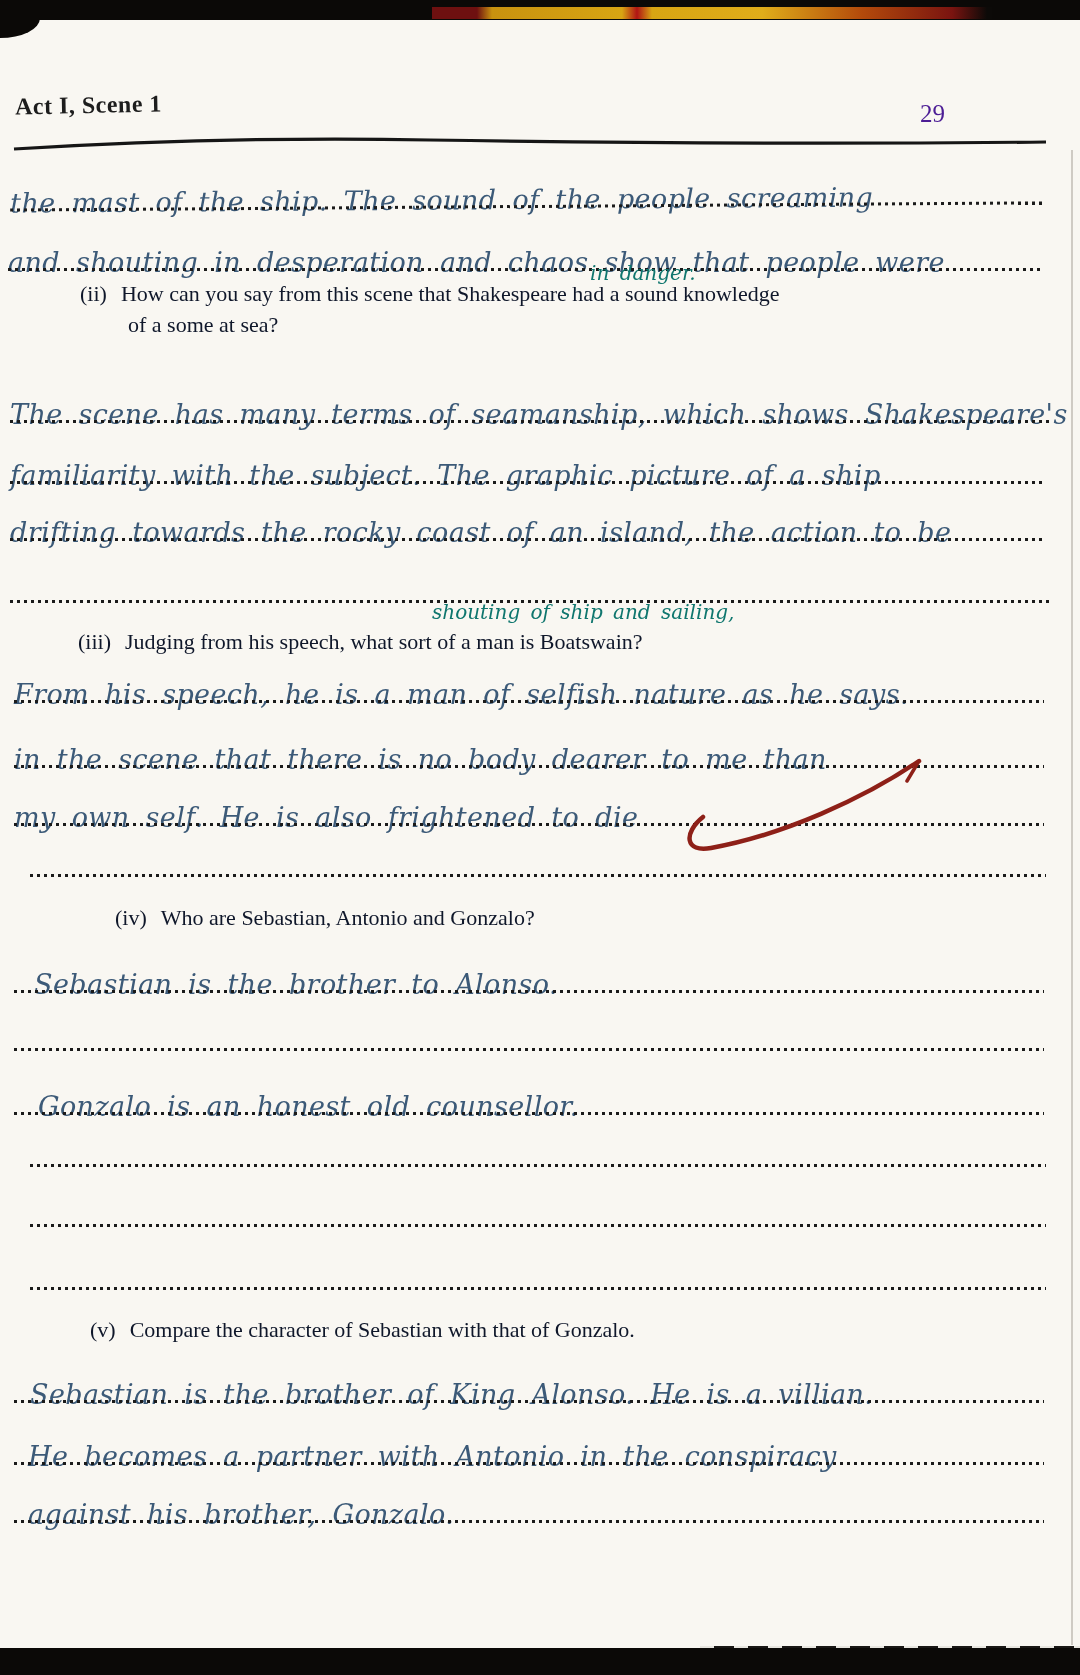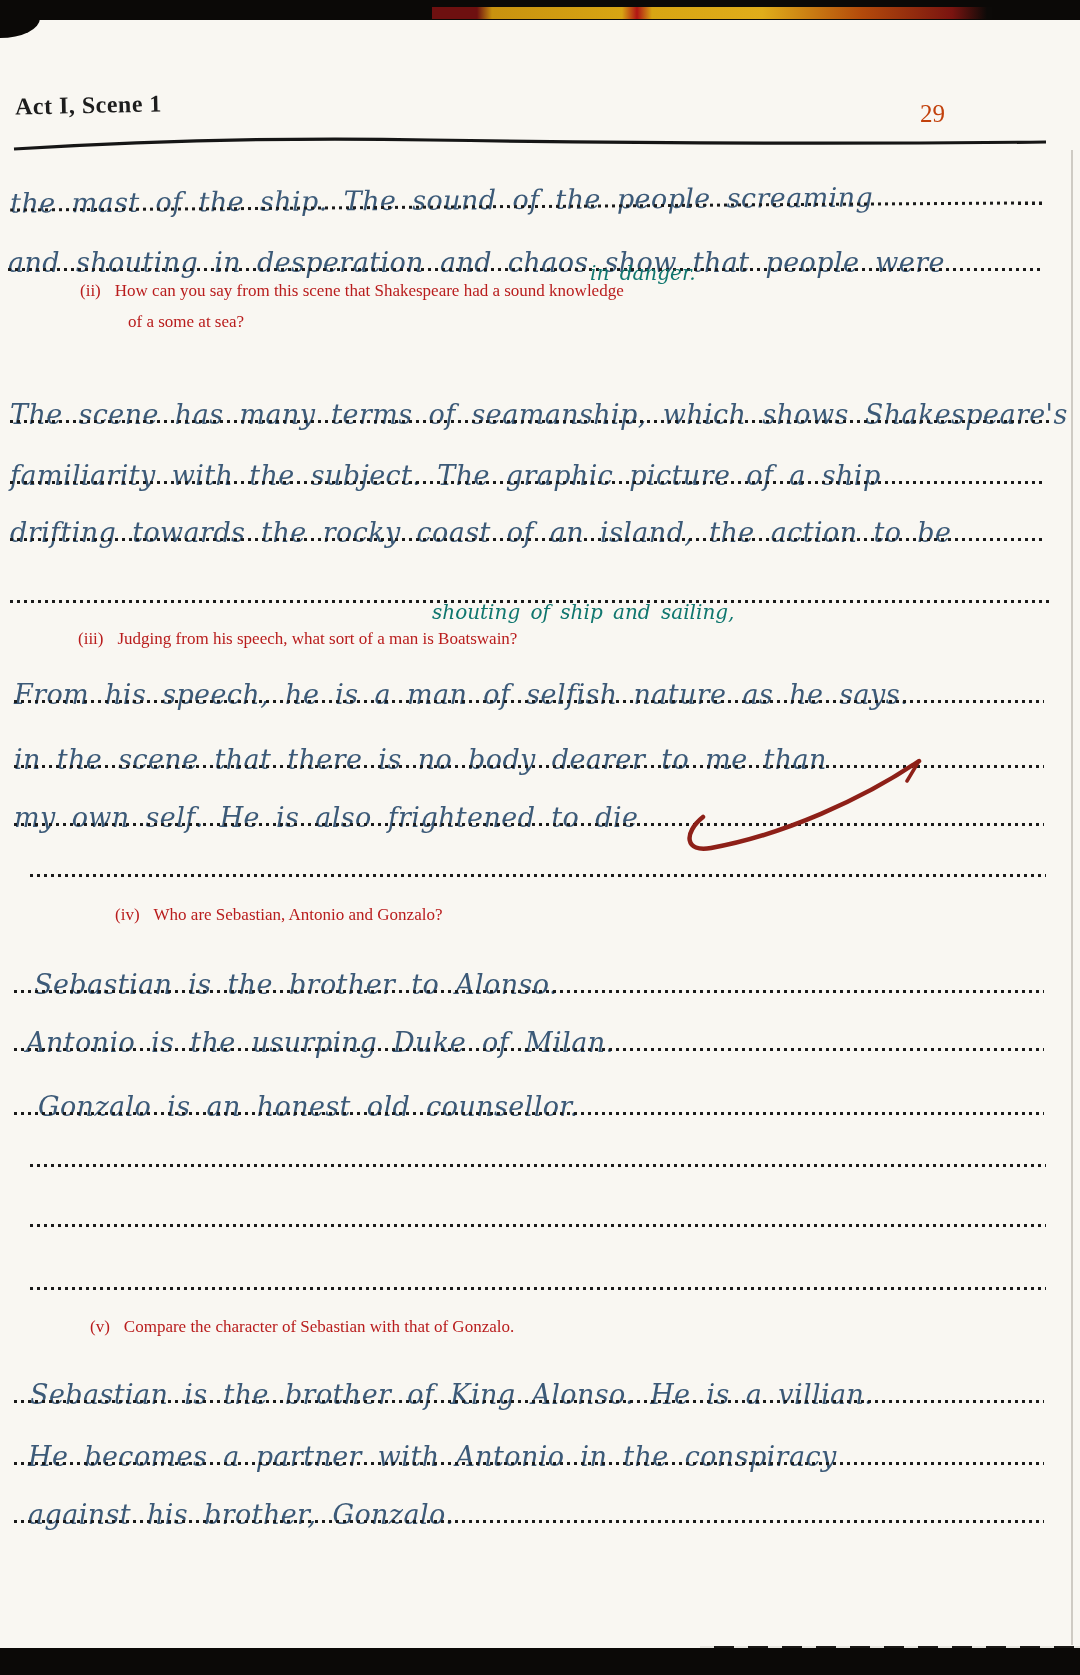--- a/index.html
+++ b/index.html
@@ -14,23 +14,23 @@
   .top-edge-strip{left:432px;top:7px;width:560px;height:12px;
     background:linear-gradient(90deg,#6e1010 0px,#6e1010 45px,#c8920f 60px,#d8a513 190px,#b01414 205px,#d8a513 220px,#e0ad1a 330px,#b34a0b 430px,#7a1410 520px,#0c0a08 555px);}
   .top-edge-left{left:0;top:18px;width:40px;height:20px;background:#0b0907;border-radius:0 0 100% 0;}
   .bottom-edge{left:0;top:1648px;width:1080px;height:27px;background:#0b0907;}
   .bottom-dashes{left:700px;top:1646px;width:380px;height:9px;
     background:repeating-linear-gradient(90deg,#e8e6e0 0 14px,#1a1816 14px 34px);}
   .page-edge-line{left:1071px;top:150px;width:2px;height:1495px;background:#cfcbc4;}
   
   .hdr-title{left:15px;top:92px;font-size:24px;font-weight:bold;color:#1d1d1d;
     letter-spacing:.5px;transform:rotate(-1.2deg);}
-  .hdr-num{left:920px;top:100px;font-size:25px;color:#c2410c;}
+  .hdr-num{left:920px;top:100px;font-size:25px;color:#4c1d95;}
   
-  .q{color:#b91c1c;font-size:17px;white-space:nowrap;}
+  .q{color:#0f172a;font-size:22px;white-space:nowrap;}
   .qnum{display:inline-block;margin-right:14px;}
   
   .hline{height:60px;}
   .dots{position:absolute;bottom:0;left:0;right:0;height:3px;
     background:repeating-linear-gradient(90deg,#1b1b1b 0 3px,transparent 3px 7px);}
   .hw{position:absolute;bottom:-7px;left:0;white-space:nowrap;
     font-family:"DejaVu Serif",serif;font-style:italic;
     color:#3c5a78;font-size:27px;letter-spacing:.4px;word-spacing:7px;}
   .hw-note{font-family:"DejaVu Serif",serif;font-style:italic;color:#0f766e;
     font-size:20px;white-space:nowrap;word-spacing:4px;}
@@ -111,21 +111,20 @@
 
 <div class="abs q" style="left:83px;top:905px;margin-left:32px;">
   <span class="qnum">(iv)</span><span>Who are Sebastian, Antonio and Gonzalo?</span>
 </div>
 
 <div class="abs hline" style="left:14px;right:36px;top:933px;">
   <span class="hw" style="left:20px;">Sebastian is the brother to Alonso.</span>
   <span class="dots"></span>
 </div>
 <div class="abs hline" style="left:14px;right:36px;top:991px;">
-  <span class="hw" style="left:12px;">Antonio is the usurping Duke of Milan.</span>
   <span class="dots"></span>
 </div>
 <div class="abs hline" style="left:14px;right:36px;top:1055px;">
   <span class="hw" style="left:24px;">Gonzalo is an honest old counsellor.</span>
   <span class="dots"></span>
 </div>
 
 <div class="abs empty-dots" style="top:1164px;"></div>
 <div class="abs empty-dots" style="top:1224px;"></div>
 <div class="abs empty-dots" style="top:1287px;"></div>

